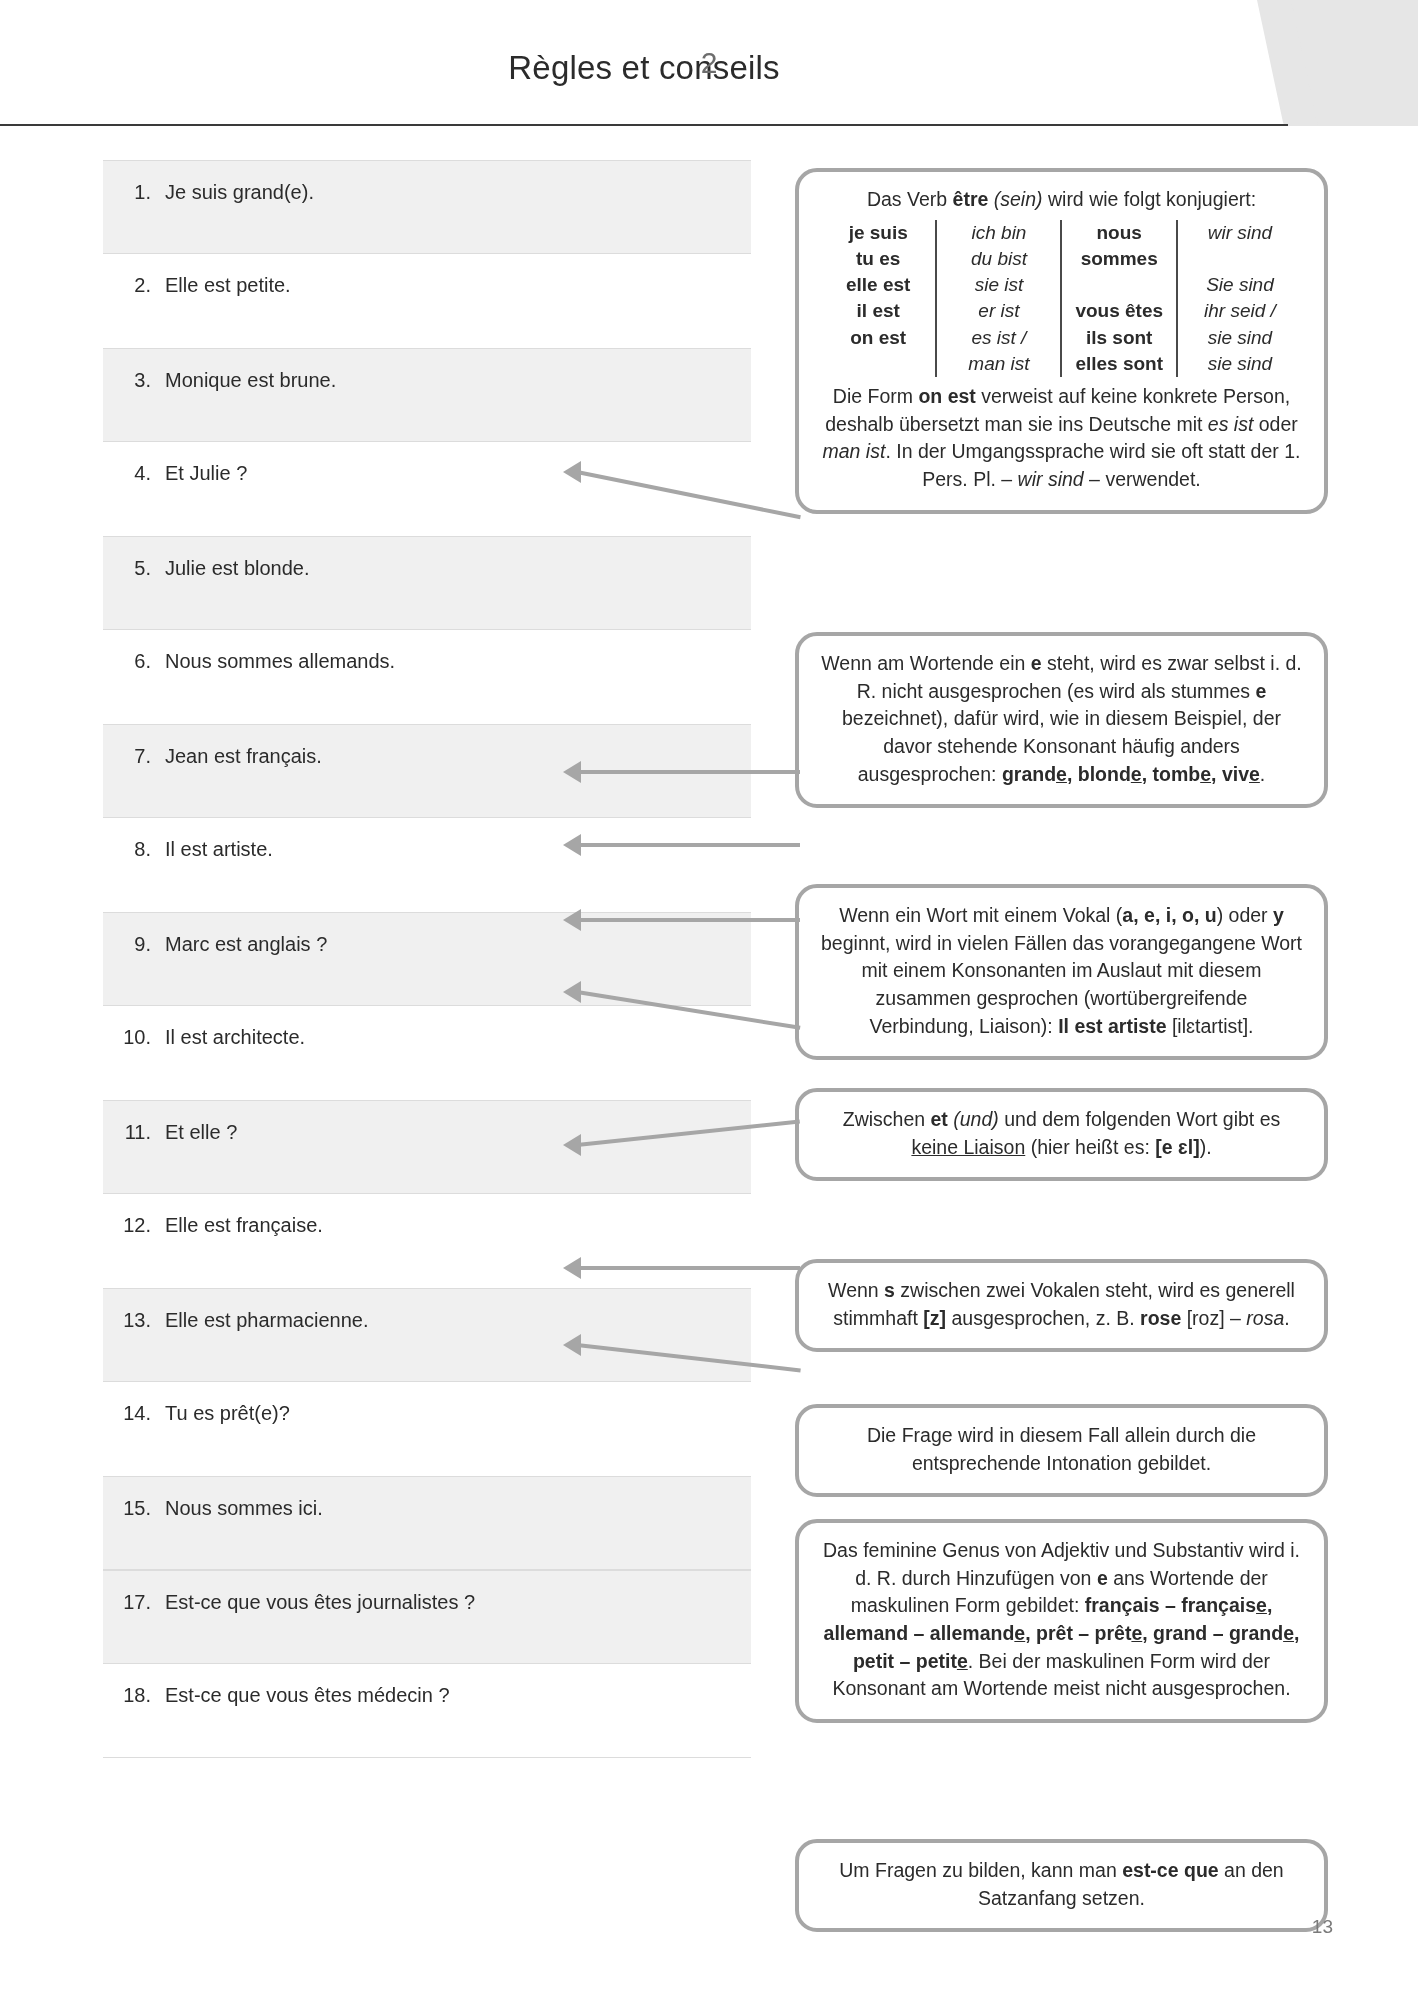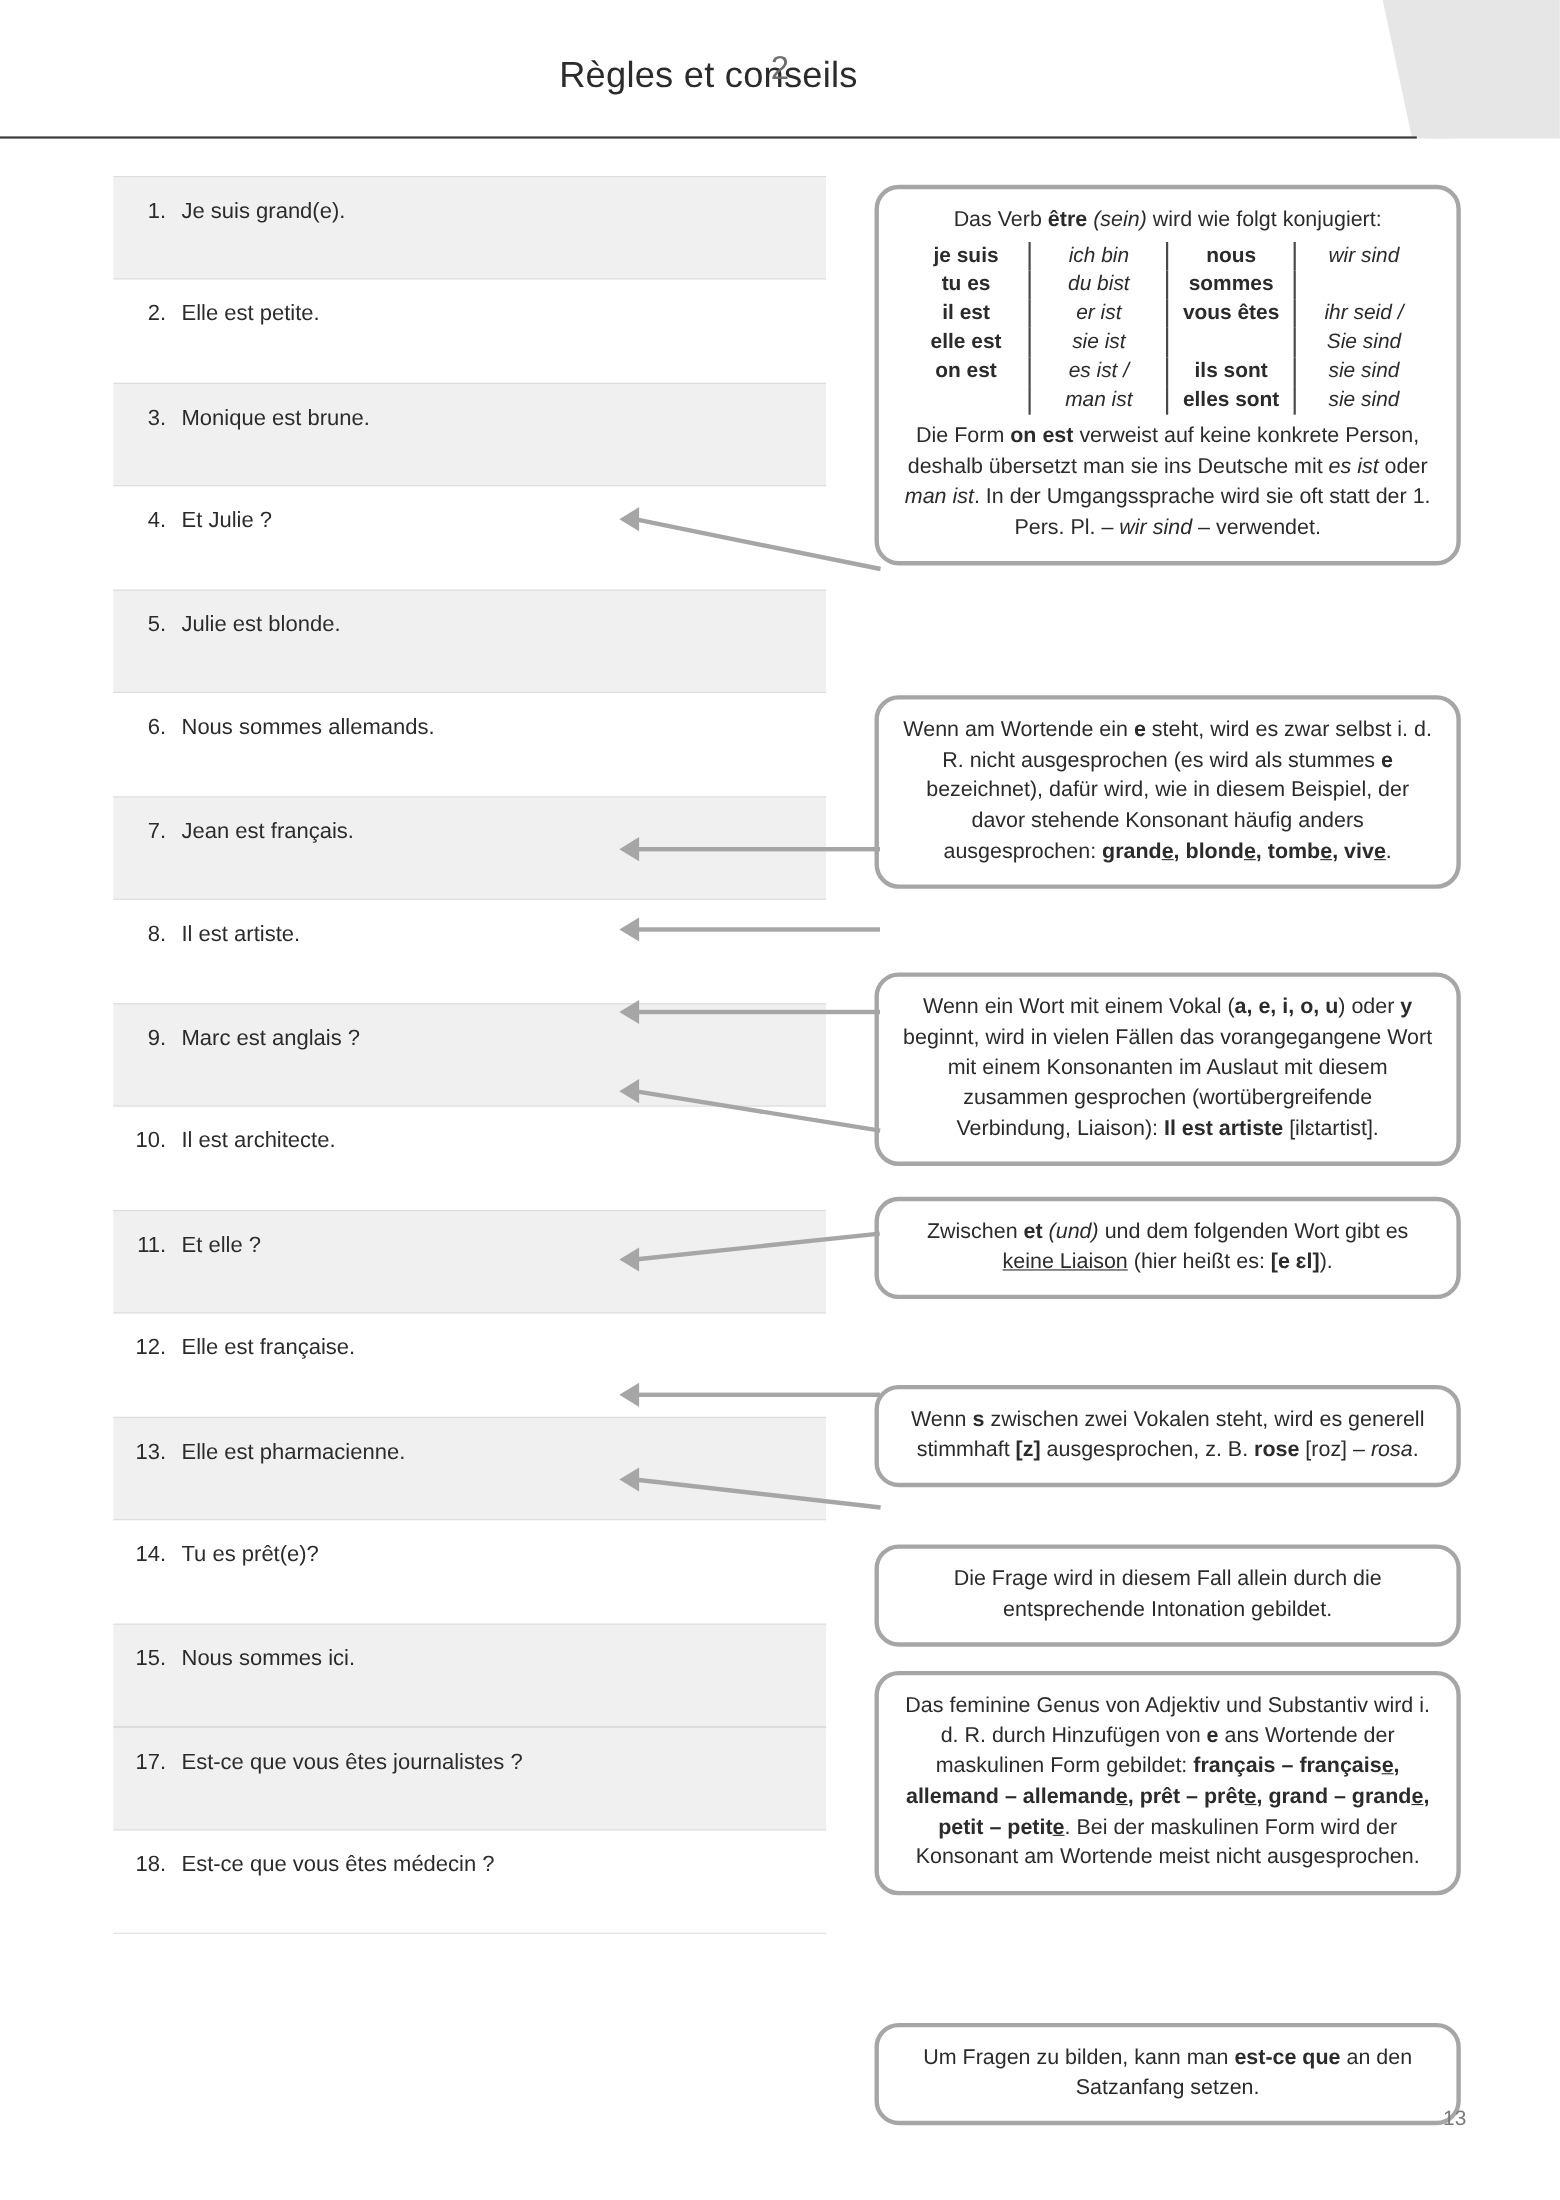--- a/index.html
+++ b/index.html
@@ -283,30 +283,30 @@
             <td class="fr2">nous</td>
             <td class="de2">wir sind</td>
           </tr>
           <tr>
             <td class="fr">tu es</td>
             <td class="de">du bist</td>
             <td class="fr2">sommes</td>
             <td class="de2"></td>
           </tr>
           <tr>
+            <td class="fr">elle est</td>
+            <td class="de">sie ist</td>
+            <td class="fr2"></td>
+            <td class="de2">Sie sind</td>
+          </tr>
+          <tr>
             <td class="fr">il est</td>
             <td class="de">er ist</td>
             <td class="fr2">vous êtes</td>
             <td class="de2">ihr seid /</td>
-          </tr>
-          <tr>
-            <td class="fr">elle est</td>
-            <td class="de">sie ist</td>
-            <td class="fr2"></td>
-            <td class="de2">Sie sind</td>
           </tr>
           <tr>
             <td class="fr">on est</td>
             <td class="de">es ist /</td>
             <td class="fr2">ils sont</td>
             <td class="de2">sie sind</td>
           </tr>
           <tr>
             <td class="fr"></td>
             <td class="de">man ist</td>

